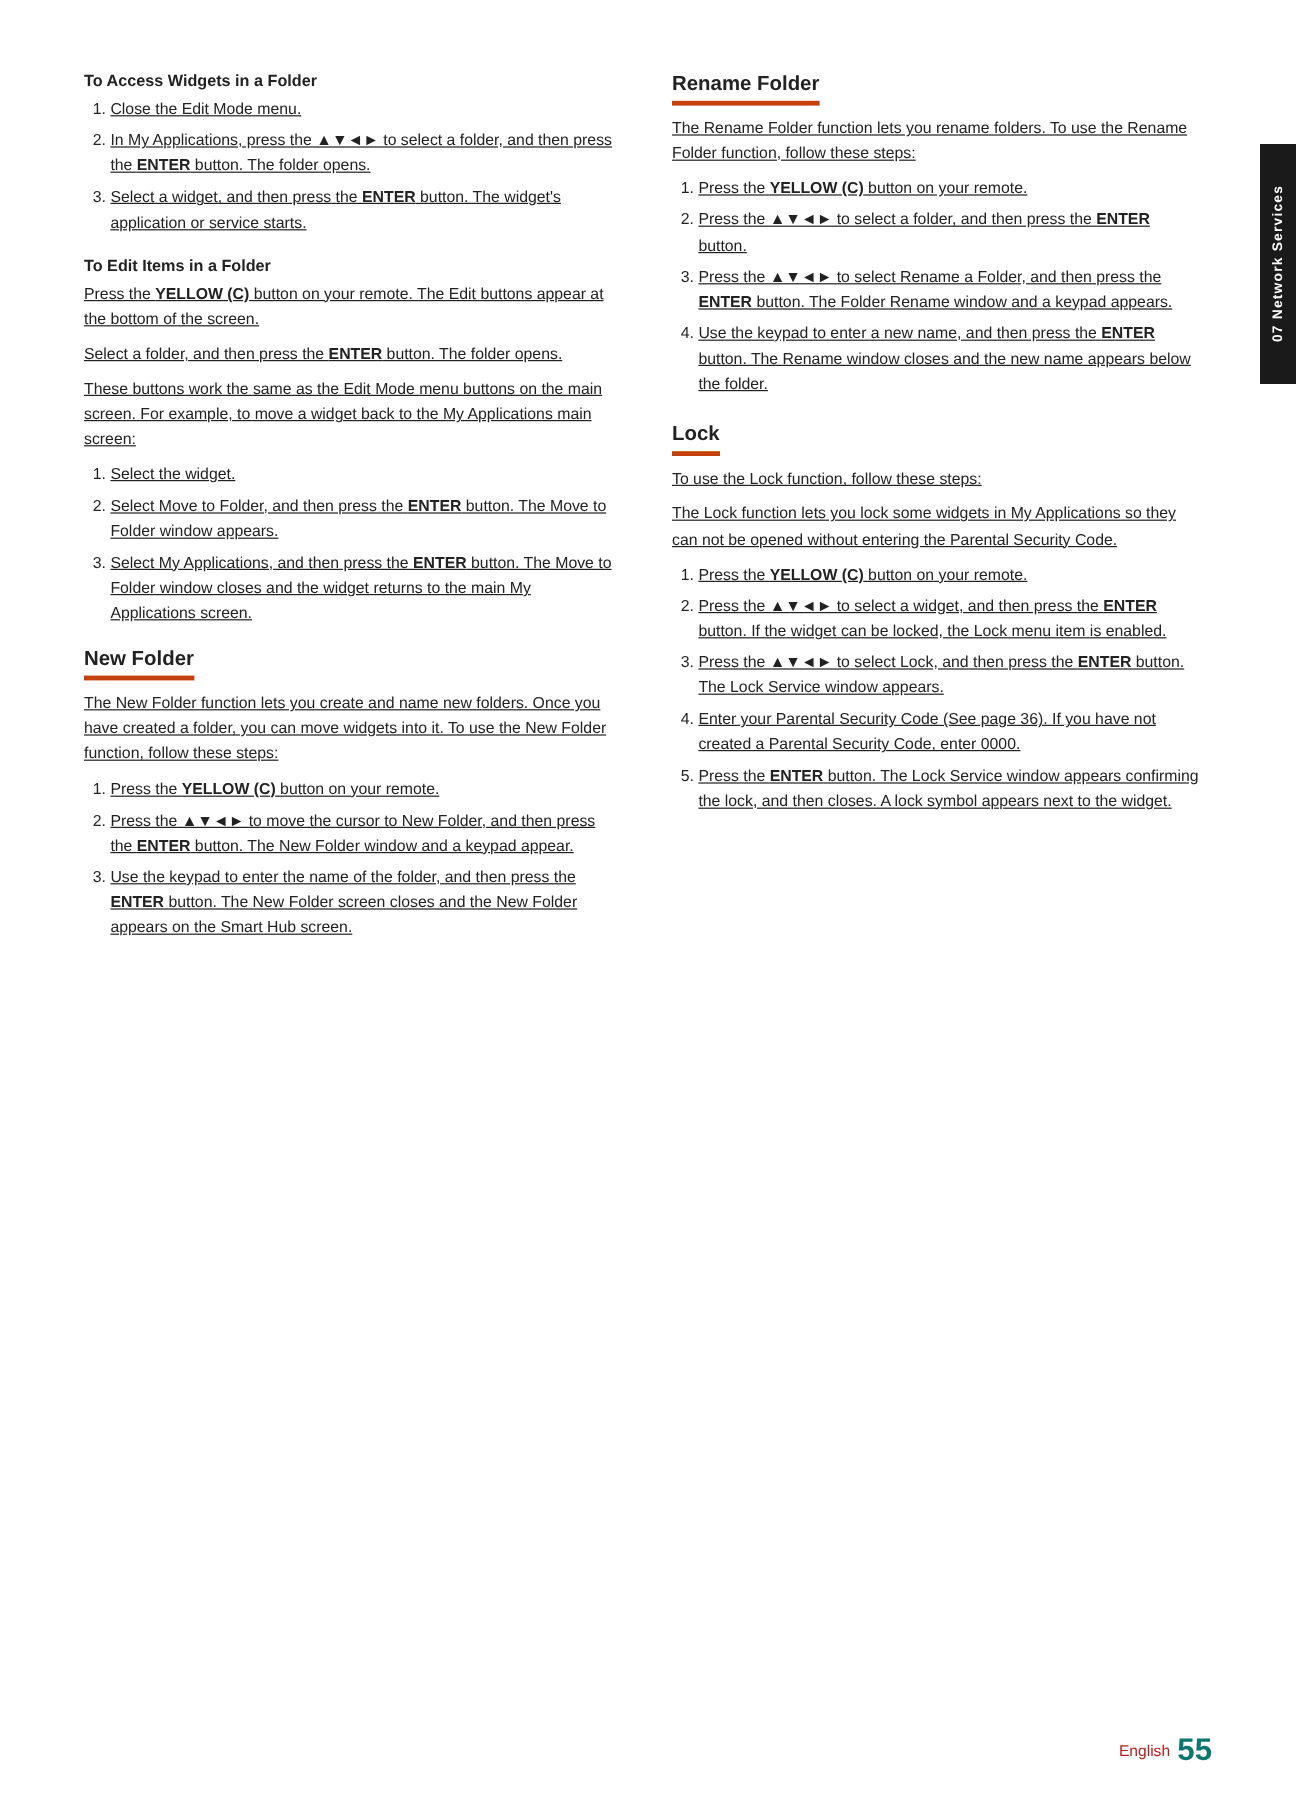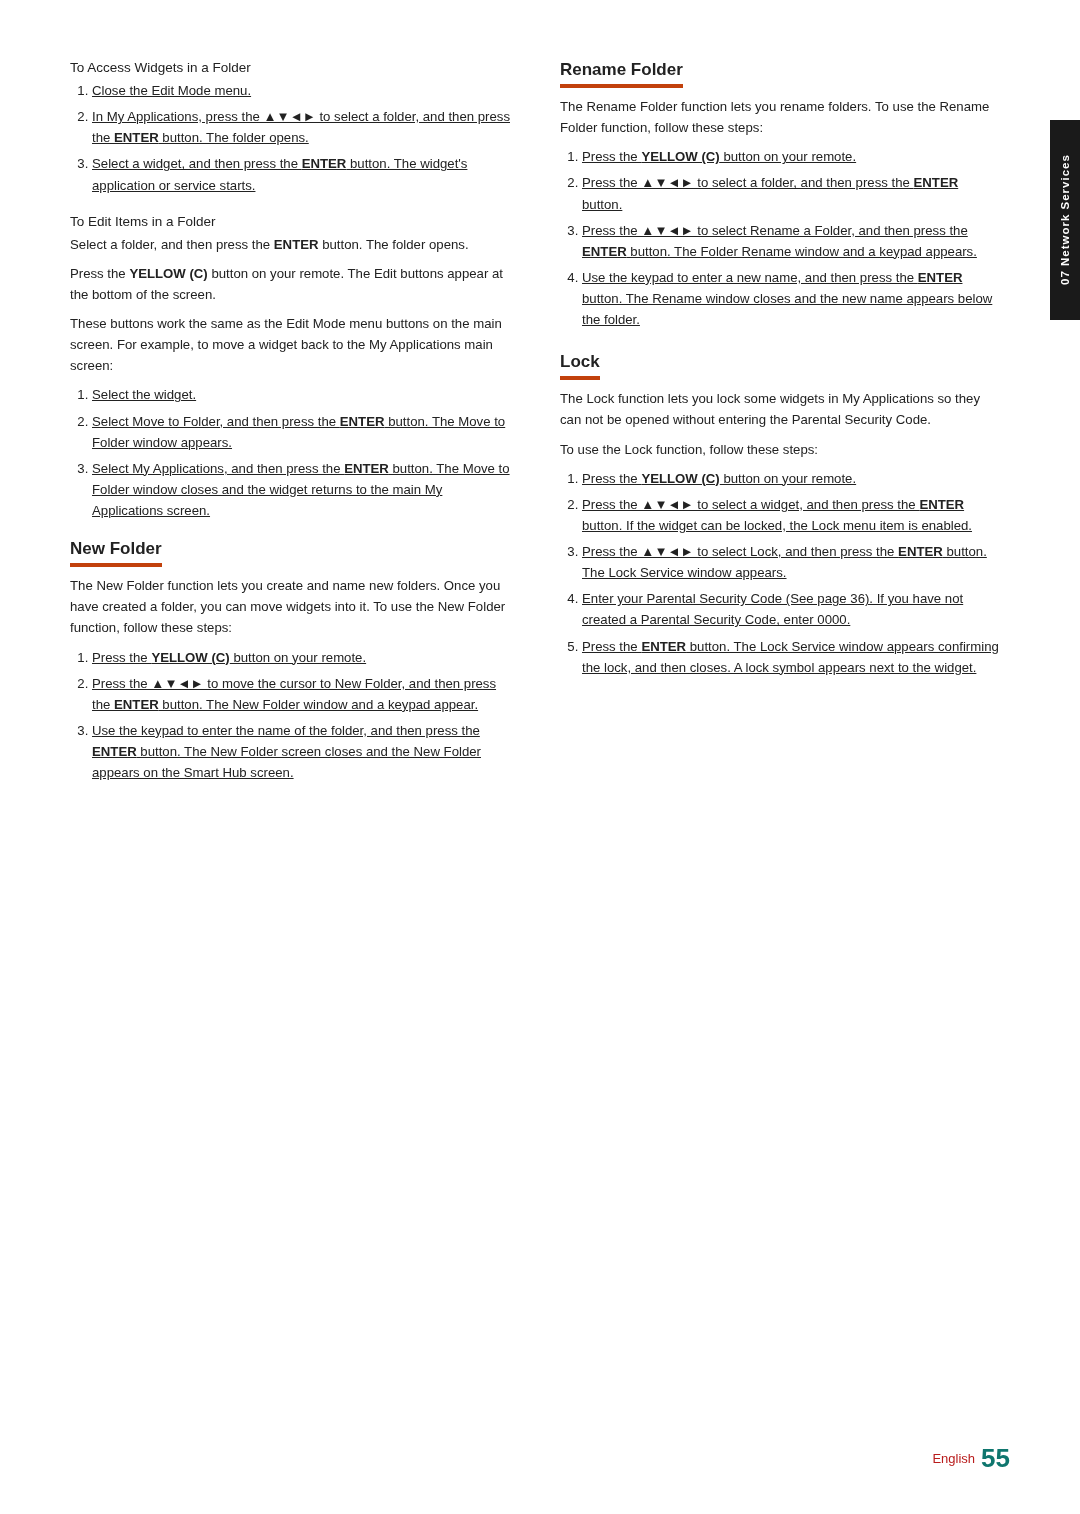--- a/index.html
+++ b/index.html
@@ -69,30 +69,31 @@
       font-weight: bold;
       margin-bottom: 8px;
       margin-top: 0;
       border-bottom: 4px solid #c2410c;
       padding-bottom: 4px;
       display: inline-block;
     }
 
     h3.sub-title {
       font-size: 13.5px;
-      font-weight: normal;
+      font-weight: bold;
       margin-bottom: 5px;
       margin-top: 0;
     }
 
     p {
       font-size: 13.2px;
       line-height: 1.6;
       margin-bottom: 8px;
       color: #222;
+      text-decoration: underline;
     }
 
     ol {
       padding-left: 22px;
       margin-bottom: 10px;
       text-decoration: underline;
     }
 
     ol li {
       font-size: 13.2px;
@@ -153,22 +154,22 @@
         <h3 class="sub-title">To Access Widgets in a Folder</h3>
         <ol>
           <li>Close the Edit Mode menu.</li>
           <li>In My Applications, press the ▲▼◄► to select a folder, and then press the <b>ENTER</b> button. The folder opens.</li>
           <li>Select a widget, and then press the <b>ENTER</b> button. The widget's application or service starts.</li>
         </ol>
       </div>
 
       <div class="section-block">
         <h3 class="sub-title">To Edit Items in a Folder</h3>
+        <p>Press the <b>YELLOW (C)</b> button on your remote. The Edit buttons appear at the bottom of the screen.</p>
         <p>Select a folder, and then press the <b>ENTER</b> button. The folder opens.</p>
-        <p>Press the <b>YELLOW (C)</b> button on your remote. The Edit buttons appear at the bottom of the screen.</p>
         <p>These buttons work the same as the Edit Mode menu buttons on the main screen. For example, to move a widget back to the My Applications main screen:</p>
         <ol>
           <li>Select the widget.</li>
           <li>Select Move to Folder, and then press the <b>ENTER</b> button. The Move to Folder window appears.</li>
           <li>Select My Applications, and then press the <b>ENTER</b> button. The Move to Folder window closes and the widget returns to the main My Applications screen.</li>
         </ol>
       </div>
 
       <div class="section-block">
         <h2 class="section-title">New Folder</h2>
@@ -190,22 +191,22 @@
         <ol>
           <li>Press the <b>YELLOW (C)</b> button on your remote.</li>
           <li>Press the ▲▼◄► to select a folder, and then press the <b>ENTER</b> button.</li>
           <li>Press the ▲▼◄► to select Rename a Folder, and then press the <b>ENTER</b> button. The Folder Rename window and a keypad appears.</li>
           <li>Use the keypad to enter a new name, and then press the <b>ENTER</b> button. The Rename window closes and the new name appears below the folder.</li>
         </ol>
       </div>
 
       <div class="right-section">
         <h2 class="section-title">Lock</h2>
+        <p>To use the Lock function, follow these steps:</p>
         <p>The Lock function lets you lock some widgets in My Applications so they can not be opened without entering the Parental Security Code.</p>
-        <p>To use the Lock function, follow these steps:</p>
         <ol>
           <li>Press the <b>YELLOW (C)</b> button on your remote.</li>
           <li>Press the ▲▼◄► to select a widget, and then press the <b>ENTER</b> button. If the widget can be locked, the Lock menu item is enabled.</li>
           <li>Press the ▲▼◄► to select Lock, and then press the <b>ENTER</b> button. The Lock Service window appears.</li>
           <li>Enter your Parental Security Code (See page 36). If you have not created a Parental Security Code, enter 0000.</li>
           <li>Press the <b>ENTER</b> button. The Lock Service window appears confirming the lock, and then closes. A lock symbol appears next to the widget.</li>
         </ol>
       </div>
 
     </div>

